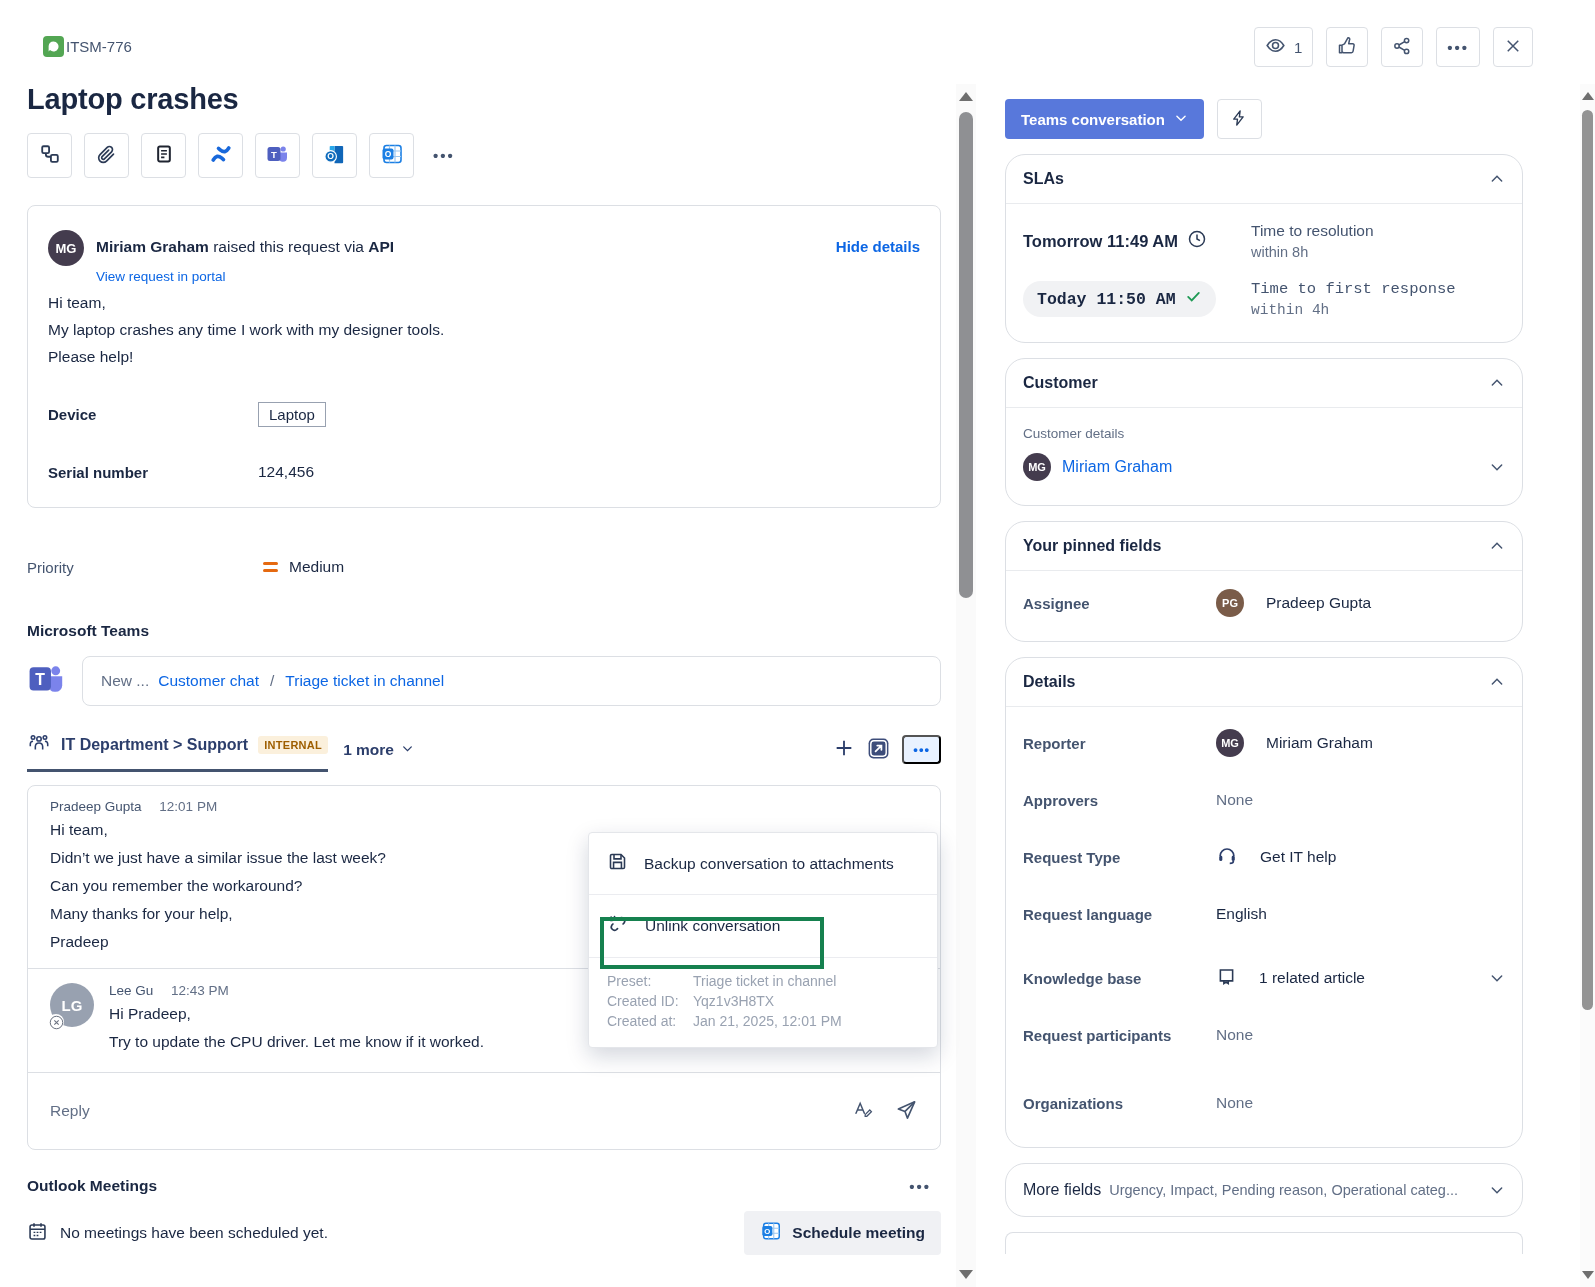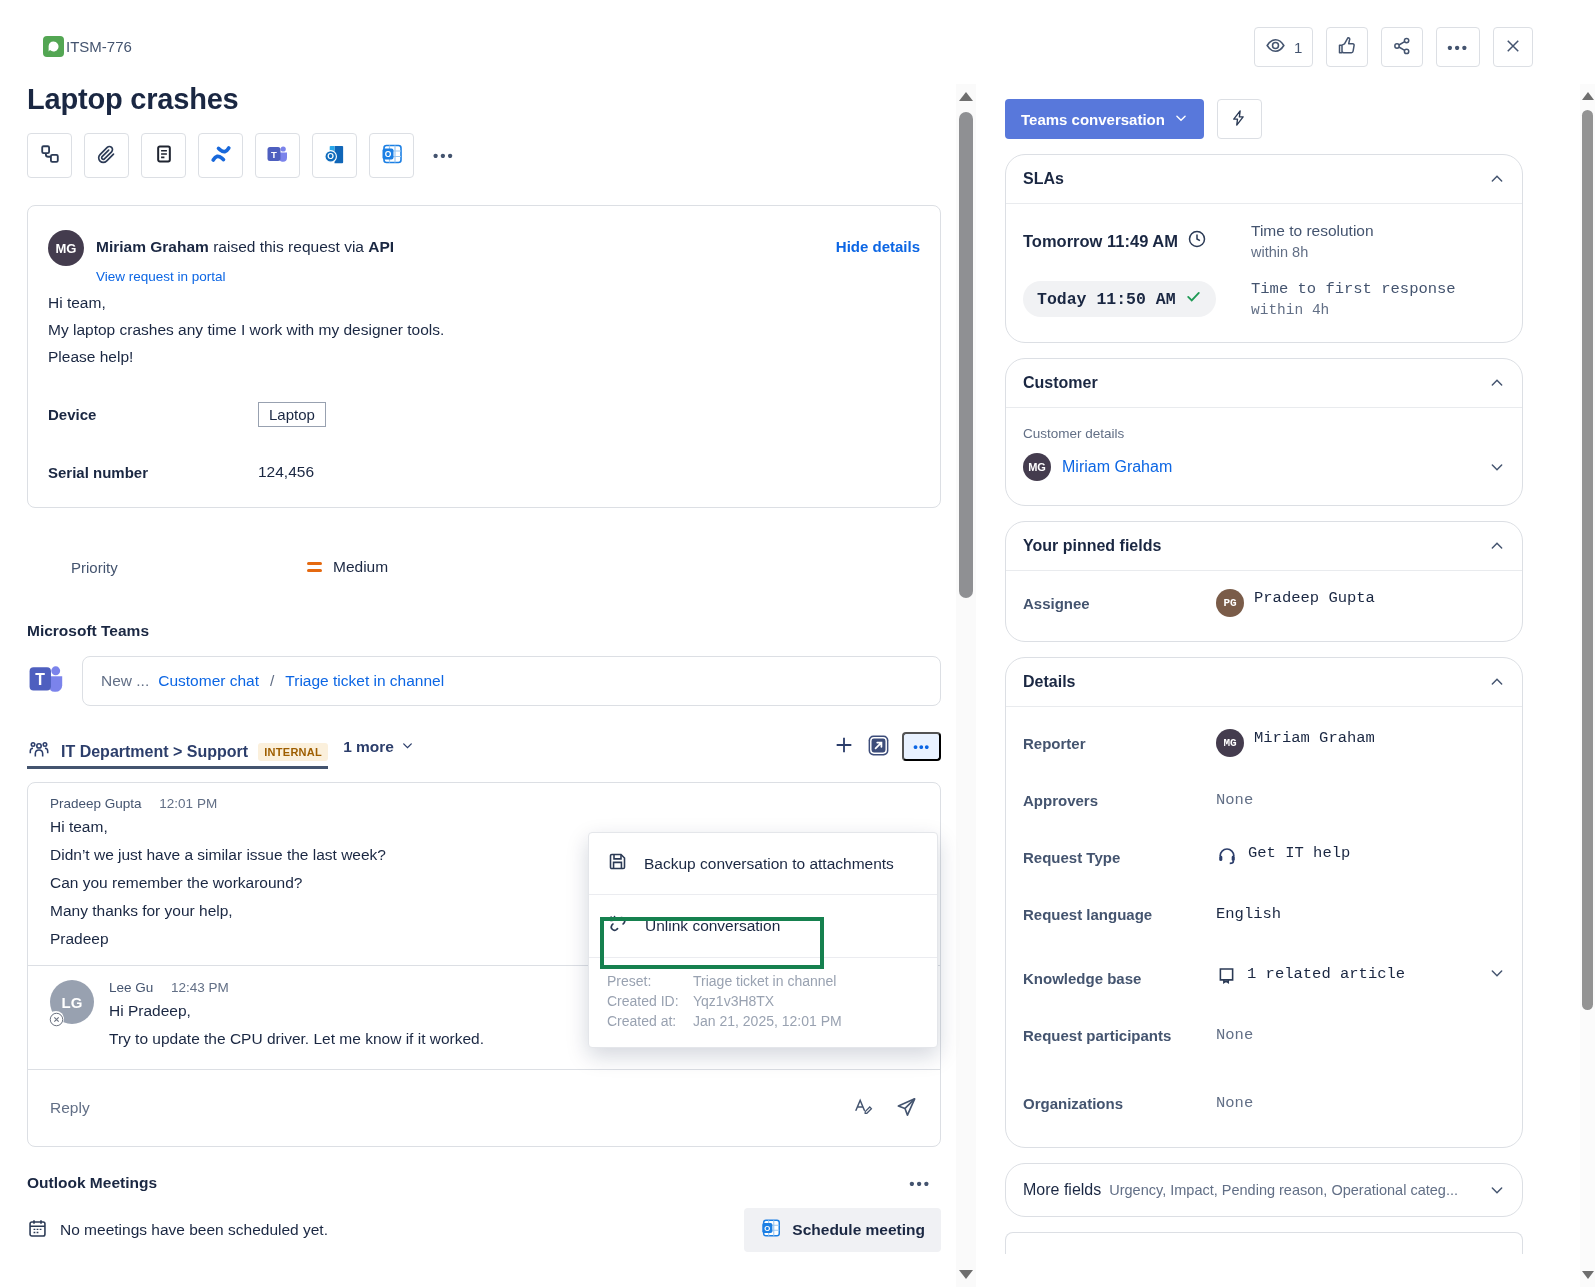--- a/index.html
+++ b/index.html
@@ -41,35 +41,35 @@
   .link { color:#0C66E4; text-decoration:none; cursor:pointer; }
   .hide-details { margin-left:auto; margin-top:8px; font-weight:600; font-size:15px; }
   .portal-link { display:inline-block; font-size:13.5px; margin:3px 0 0 48px; }
   .desc-label { font-weight:700; font-size:15px; margin-top:28px; }
   .desc-line { font-size:15.5px; margin-top:9px; }
   .field-row { display:flex; align-items:center; margin-top:36px; font-size:15px; }
   .field-label { width:210px; font-weight:700; flex-shrink:0; }
   .chip { border:1px solid #98A1B0; padding:3px 10px; border-radius:0; font-size:15px; }
   .plain-val { font-size:15.5px; }
   
-  .priority-row { display:flex; align-items:center; margin-top:50px;margin-left:44px; }
+  .priority-row { display:flex; align-items:center; margin-top:50px; }
   .priority-label { width:236px; font-size:15px; color:#44546F; flex-shrink:0; }
   .eq-icon { display:inline-flex; flex-direction:column; gap:4px; margin-right:11px; }
   .eq-icon i { display:block; width:15px; height:3px; background:#E56910; border-radius:1.5px; }
   .priority-value { font-size:15.5px; }
   
   .section-heading { font-size:15.5px; font-weight:700; margin-top:46px; }
   .teams-row { display:flex; align-items:center; gap:15px; margin-top:16px; }
   .teams-box { flex:1; border:1px solid #dcdfe4; border-radius:8px; height:50px; display:flex;
     align-items:center; padding:0 18px; gap:9px; font-size:15.5px; }
   .muted { color:#626F86; }
   .sep { color:#626F86; padding:0 2px; }
   
   .channel-row { display:flex; align-items:flex-end; margin-top:26px; position:relative; }
-  .channel-tab { display:flex; align-items:center; gap:10px; padding-bottom:1px;
+  .channel-tab { display:flex; align-items:center; gap:10px; padding-bottom:11px;
     border-bottom:3px solid #44546F; cursor:pointer; }
   .channel-name { font-size:16px; font-weight:700; color:#2C3E6B; }
   .internal-badge { background:#FBF0DC; color:#9E5E00; font-size:11px; font-weight:700;
     padding:3px 6px; border-radius:3px; letter-spacing:.3px; }
   .more-label { display:flex; align-items:center; gap:7px; margin:0 0 13px 15px; font-size:15.5px;
     font-weight:600; color:#2C3E6B; cursor:pointer; }
   .channel-actions { margin-left:auto; display:flex; gap:11px; align-items:center; margin-bottom:8px; }
   .chan-icon-btn { background:none; border:none; cursor:pointer; display:flex; align-items:center; }
   .pill-ellipsis { background:#E9F2FF; color:#0C66E4; border-radius:4px; padding:5px 9px;
     font-weight:700; letter-spacing:1px; font-size:13px; cursor:pointer; }
@@ -122,21 +122,21 @@
   .sla-pill { background:#F1F2F4; border-radius:20px; padding:7px 14px; display:flex; gap:9px; align-items:center; }
   .sla-title { font-size:15.5px; color:#44546F; }
   .sla-sub { font-size:14.5px; color:#626F86; margin-top:4px; }
   .cust-label { font-size:13.5px; color:#626F86; }
   .cust-row { display:flex; align-items:center; gap:11px; margin-top:12px; }
   .cust-name { font-size:16px; }
   .pin-row { display:flex; align-items:center; }
   .det-label { width:193px; font-size:15px; font-weight:600; color:#44546F; flex-shrink:0; }
   .det-row { display:flex; align-items:center; min-height:28px; }
   .det-row + .det-row { margin-top:29px; }
-  .det-value { font-size:15.5px; display:flex; align-items:flex-start; gap:10px; flex:1;font-family:Liberation Mono, monospace; }
+  .det-value { font-size:15.5px; display:flex; align-items:center; gap:22px; flex:1; }
   .none { color:#626F86; }
   .more-card { display:flex; align-items:center; padding:17px; gap:8px; }
   .more-title { font-weight:400; font-size:16px; white-space:nowrap; }
   .more-sub { color:#626F86; font-size:14.5px; white-space:nowrap; overflow:hidden; }
   .sliver { margin-top:15px; height:22px; border:1px solid #dcdfe4; border-bottom:none;
     border-radius:8px 8px 0 0; }
   
   .scroll1 { position:absolute; left:956px; top:84px; width:20px; height:1203px; background:#FAFAFA; z-index:4; }
   .tri-up { width:0; height:0; border-left:7px solid transparent; border-right:7px solid transparent;
     border-bottom:9px solid #6E6E6E; position:absolute; left:3px; top:8px; }

